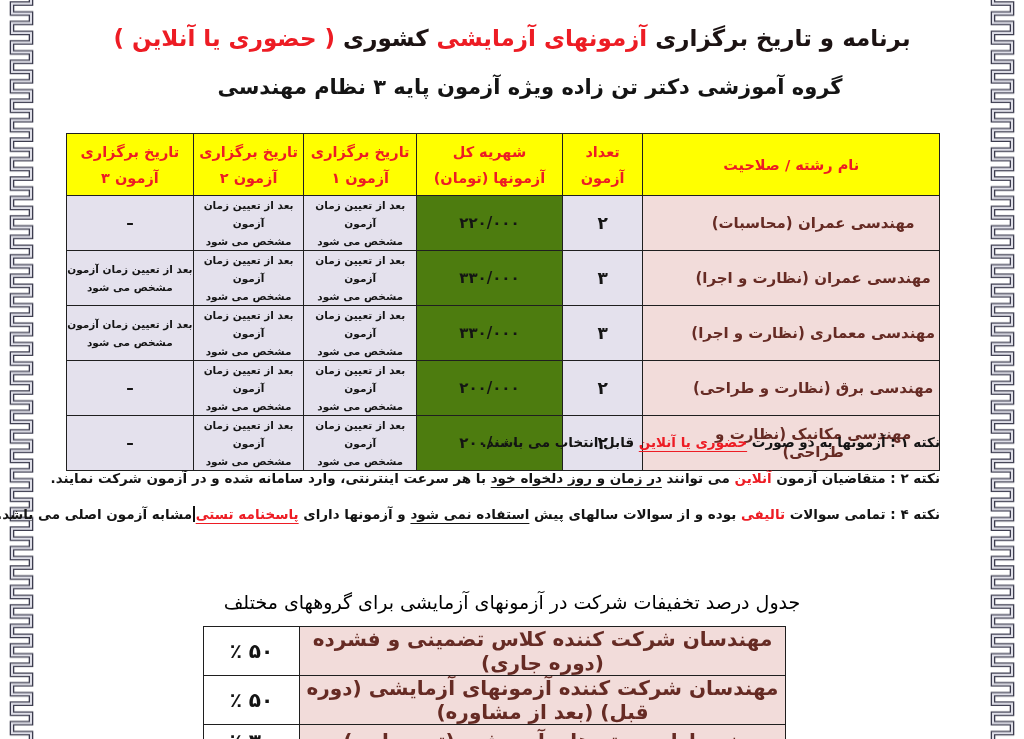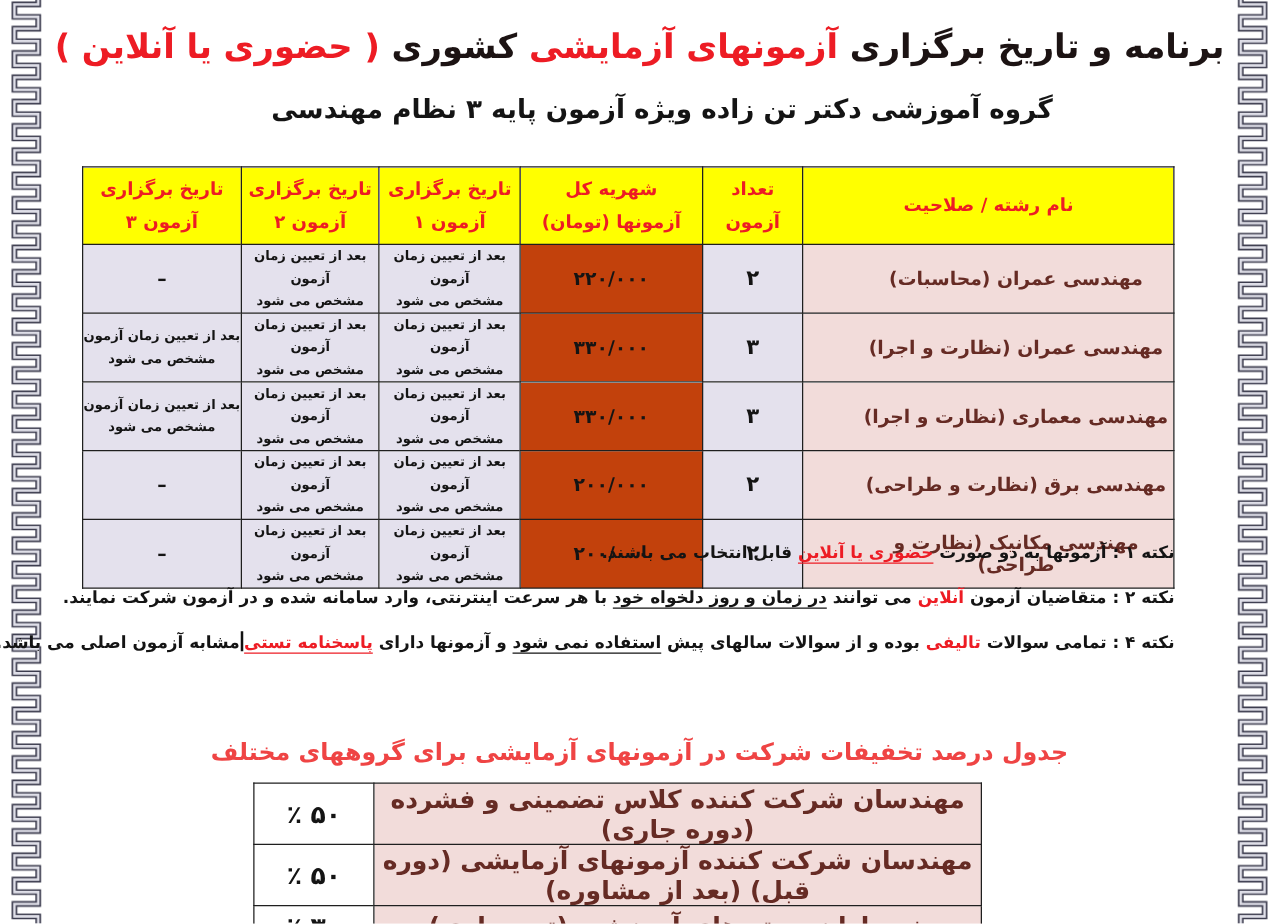--- a/index.html
+++ b/index.html
@@ -10,21 +10,21 @@
   }
   
   .binding { position:absolute; top:0; height:739px; width:36px; }
   .binding-left  { left:3px; }
   .binding-right { right:3px; }
 
   .content { position:absolute; inset:0; }
 
   .title1 {
     position:absolute; top:20px; right:0; left:0;
-    text-align:center; font-size:27px; font-weight:bold; line-height:36px;
+    text-align:center; font-size:23px; font-weight:bold; line-height:36px;
     color:#1c1313; letter-spacing:0;
   }
   .title1 .red { color:#ed1c24; }
   .title2 {
     position:absolute; top:70px; right:0; left:0;
     text-align:center; font-size:21px; font-weight:bold; line-height:34px; color:#141414;padding-left:36px;
   }
 
   table { border-collapse:collapse; table-layout:fixed; }
   .sched-table {
@@ -34,42 +34,42 @@
     border:1.6px solid #1f1f1f; text-align:center; vertical-align:middle;
     overflow:hidden;
   }
   .sched-table th {
     background:#ffff00; color:#ed1c24; font-size:14.5px; font-weight:bold;
     height:62px; line-height:26px; white-space:pre-line; vertical-align:middle;
   }
   .sched-table td { height:46px; }
   .cell-name  { background:#f2dcda; color:#662b24; font-size:15px; font-weight:bold;padding-left:44px; }
   .cell-count { background:#e4e1ed; color:#141414; font-size:17px; font-weight:bold; }
-  .cell-price { background:#c2410c; color:#141414; font-size:15px; font-weight:bold; letter-spacing:2px; }
+  .cell-price { background:#4d7c0f; color:#141414; font-size:15px; font-weight:bold; letter-spacing:2px; }
   .cell-date  { background:#e4e1ed; color:#141414; font-size:10.5px; font-weight:bold;
                 line-height:18px; white-space:pre-line; }
   .cell-dash  { background:#e4e1ed; color:#141414; font-size:15px; font-weight:bold; }
 
   .notes {
     position:absolute; top:431px; right:84px; left:58px; text-align:right;
   }
   .note {
     font-size:13.5px; font-weight:bold; color:#141414;
     line-height:23px; margin-bottom:13px; white-space:nowrap;
   }
   .red { color:#ed1c24; }
   .ul  { text-decoration:underline; text-underline-offset:4px; }
   .cursor-bar {
     display:inline-block; width:1.5px; height:16px; background:#111;
     vertical-align:-3px; margin:0 1px;
   }
 
   .discount-title {
     position:absolute; top:591px; right:0; left:0; text-align:center;
-    font-size:19px; font-weight:bold; color:#ef4444;
+    font-size:19px; font-weight:normal; color:#000000;
   }
   .disc-table {
     position:absolute; top:626px; right:238px; width:582px;
   }
   .disc-table td {
     border:1.6px solid #1f1f1f; height:33.5px; text-align:center; vertical-align:middle;
     font-weight:bold; font-size:20px;
   }
   .disc-label   { background:#f2dcda; color:#662b24; }
   .disc-percent { background:#ffffff; color:#141414; direction:ltr; letter-spacing:1px; width:96px; }

